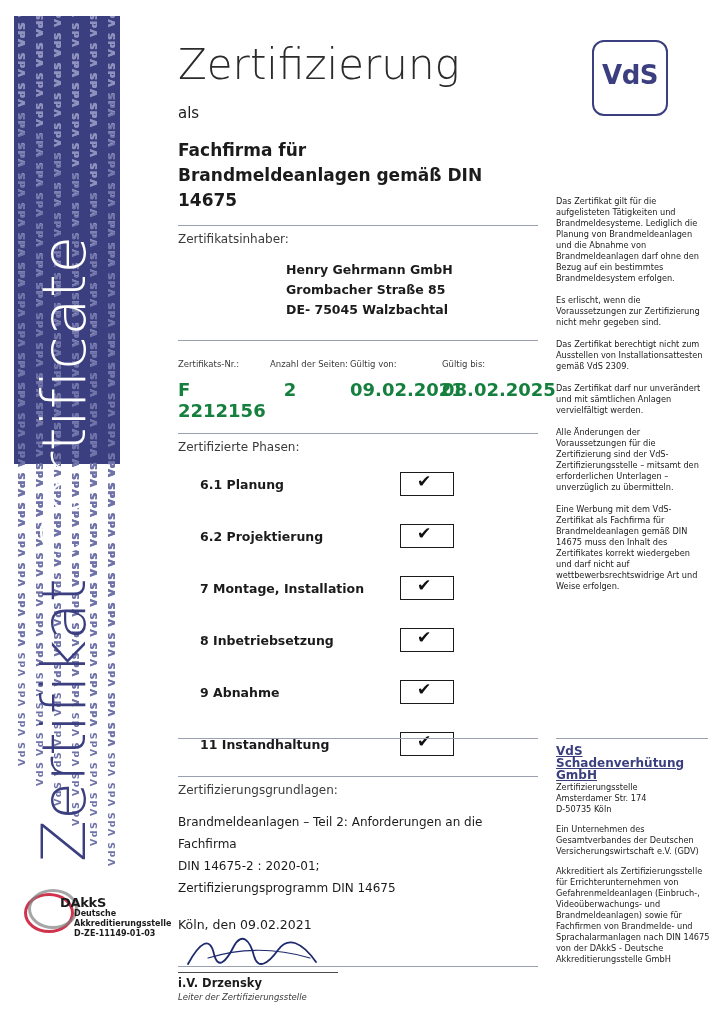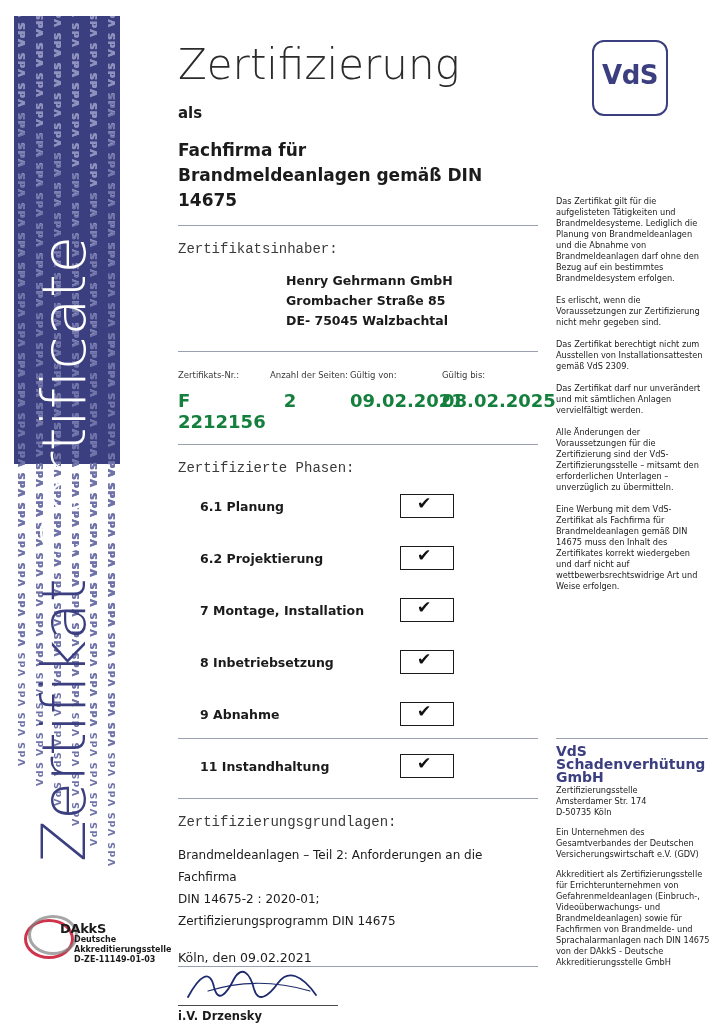--- a/index.html
+++ b/index.html
@@ -73,21 +73,21 @@
     white-space: nowrap;
     color: #6f73a8;
     letter-spacing: 1.4px;
   }
   .vds-row.on-dark { color: #8f92be; }
 
   
   .dakks {
     position: absolute;
     left: 22px;
-    top: 913px;
+    top: 887px;
     width: 145px;
     height: 60px;
   }
   .dakks-mark {
     position: absolute;
     left: 0;
     top: 2px;
     width: 52px;
     height: 44px;
   }
@@ -142,39 +142,37 @@
     font-size: 42px;
     font-weight: 300;
     color: #2b2b2b;
     letter-spacing: 0px;
     line-height: 50px;
   }
   .als {
     margin-top: 14px;
     font-size: 15px;
     color: #1b1b1b;
-    font-weight: bold;
   }
   .subject {
     margin-top: 16px;
     font-size: 17px;
     font-weight: bold;
     line-height: 25px;
     color: #1b1b1b;
   }
 
   .rule {
     border-top: 1px solid #9aa0b0;
     margin-top: 12px;
   }
   .rule-label {
-    font-size: 14px;
+    font-size: 12px;
     color: #3a3a3a;
-    margin-top: 15px;
-    font-family: Liberation Mono, monospace;
+    margin-top: 6px;
   }
 
   .holder {
     margin-top: 14px;
     margin-left: 108px;
     font-size: 12.5px;
     font-weight: bold;
     line-height: 20px;
   }
 
@@ -309,21 +307,22 @@
     position: absolute;
     left: 0;
     top: 706px;
     width: 155px;
     font-size: 8.2px;
     line-height: 11px;
   }
   .right-foot .hd {
     font-weight: bold;
     color: #3b3f7f;
-    font-size: 14px;
+    font-size: 12px;
+    text-decoration: underline;
   }
   .right-foot .it {
   }
   .right-foot p { margin: 0 0 9px 0; }
 
   .hline {
     position: absolute;
     background: #9aa0b0;
     height: 1px;
   }

